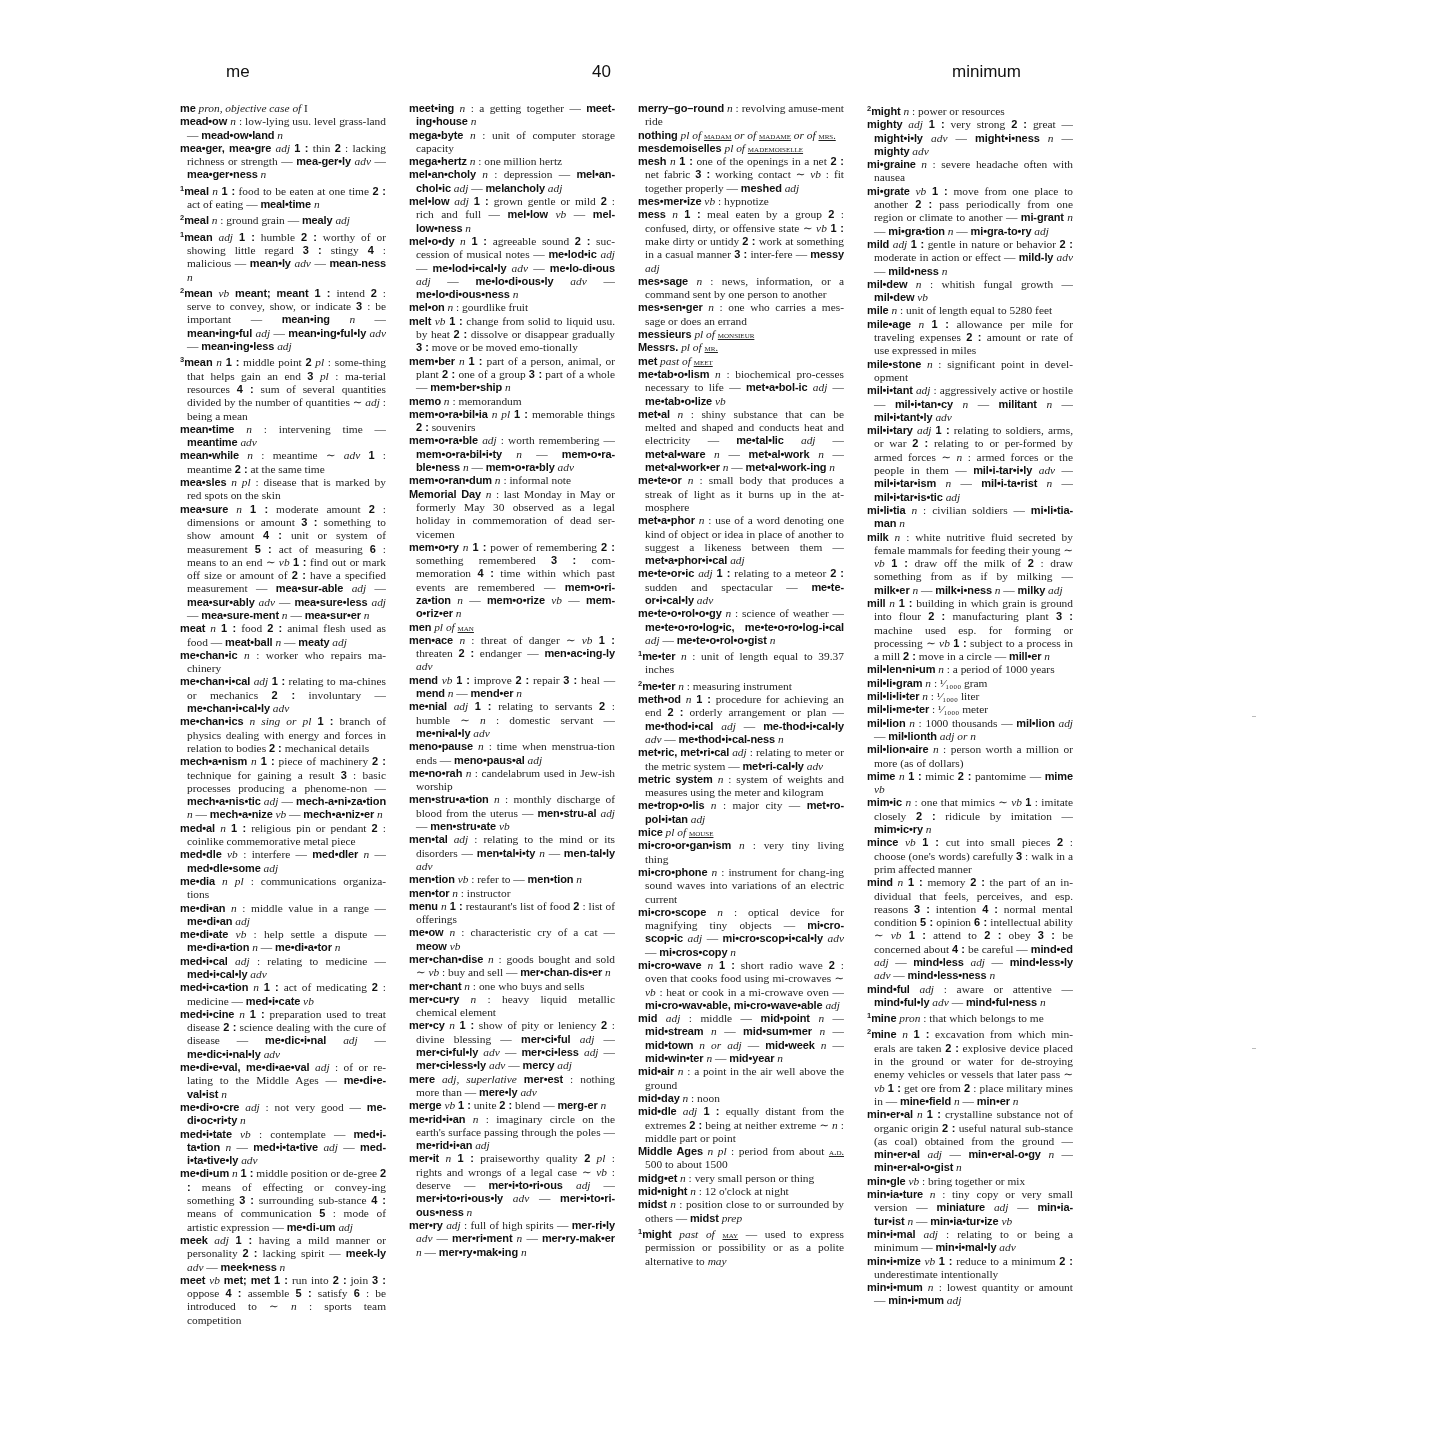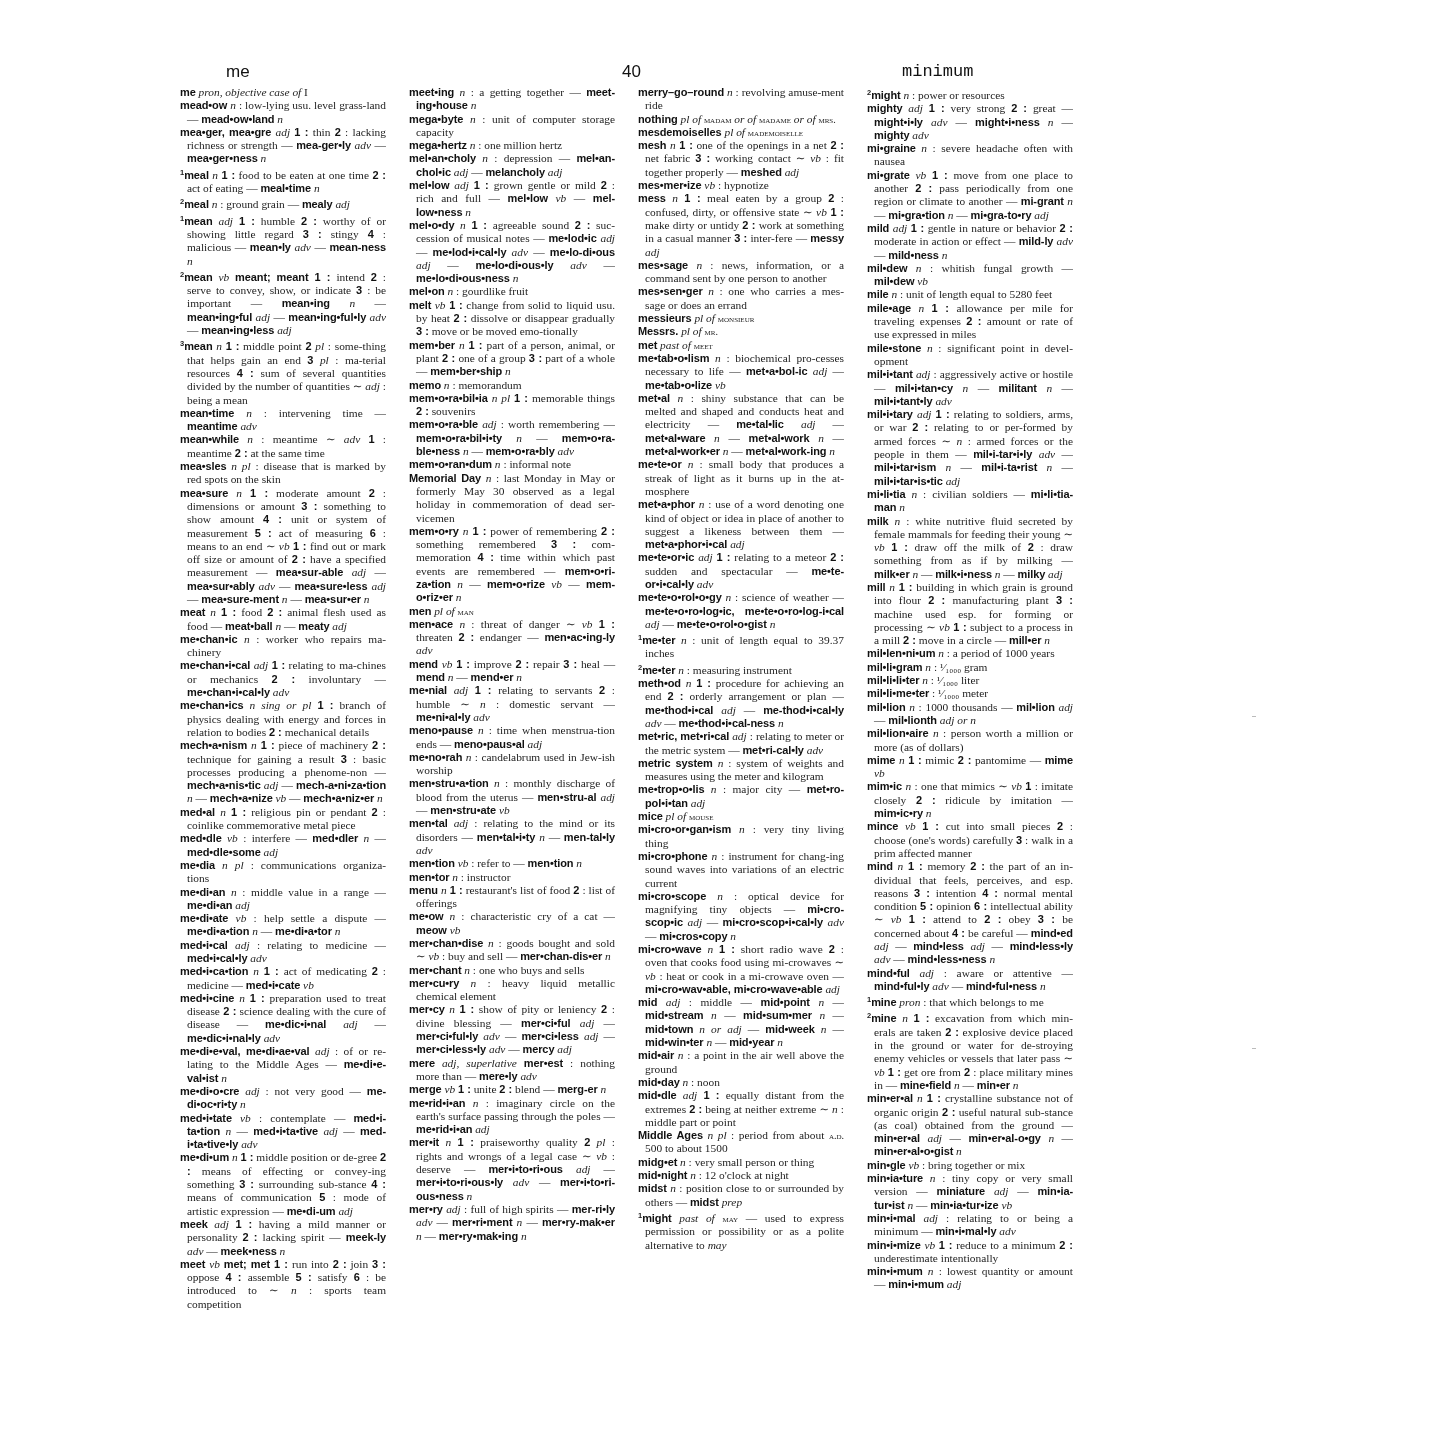--- a/index.html
+++ b/index.html
@@ -1,28 +1,28 @@
 <!DOCTYPE html>
 <html><head>
 <meta charset="utf-8">
 <style>
   html, body { margin:0; padding:0; background:#ffffff; }
   body { width:1438px; height:1438px; position:relative; overflow:hidden; color:#222; }
   .running-head { position:absolute; top:62px; font-family:"Liberation Sans", sans-serif; font-size:17px; color:#111; }
   .rh-left { left:226px; }
-  .rh-center { left:622px; }
-  .rh-right { left:902px;font-family:Liberation Mono, monospace; }
-  .columns { position:absolute; top:86px; left:180px; width:905px; display:flex; gap:0; }
+  .rh-center { left:592px; }
+  .rh-right { left:952px; }
+  .columns { position:absolute; top:102px; left:180px; width:905px; display:flex; gap:0; }
   .column { width:208px; margin-right:23px; font-family:"Liberation Serif", serif; font-size:11.4px; line-height:13.3px; text-align:justify; hyphens:manual; }
   .column:last-child { margin-right:12px; }
   .entry { padding-left:7px; text-indent:-7px; margin:0; }
   .b { font-family:"Liberation Sans", sans-serif; font-weight:bold; font-size:11px; letter-spacing:-0.1px; color:#111; }
   .n { font-family:"Liberation Sans", sans-serif; font-weight:bold; font-size:11px; color:#111; }
   .i { font-style:italic; }
-  .sc { font-variant:small-caps; font-size:10px; }
+  .sc { font-variant:small-caps; font-size:10px;text-decoration:underline; }
   .sup { font-family:"Liberation Sans", sans-serif; font-weight:bold; font-size:7.5px; vertical-align:4px; }
   .mark { position:absolute; width:4px; height:1px; background:#bbb; }
 </style>
 </head>
 <body>
 
 <div class="running-head rh-left">me</div>
 <div class="running-head rh-center">40</div>
 <div class="running-head rh-right">minimum</div>
 

